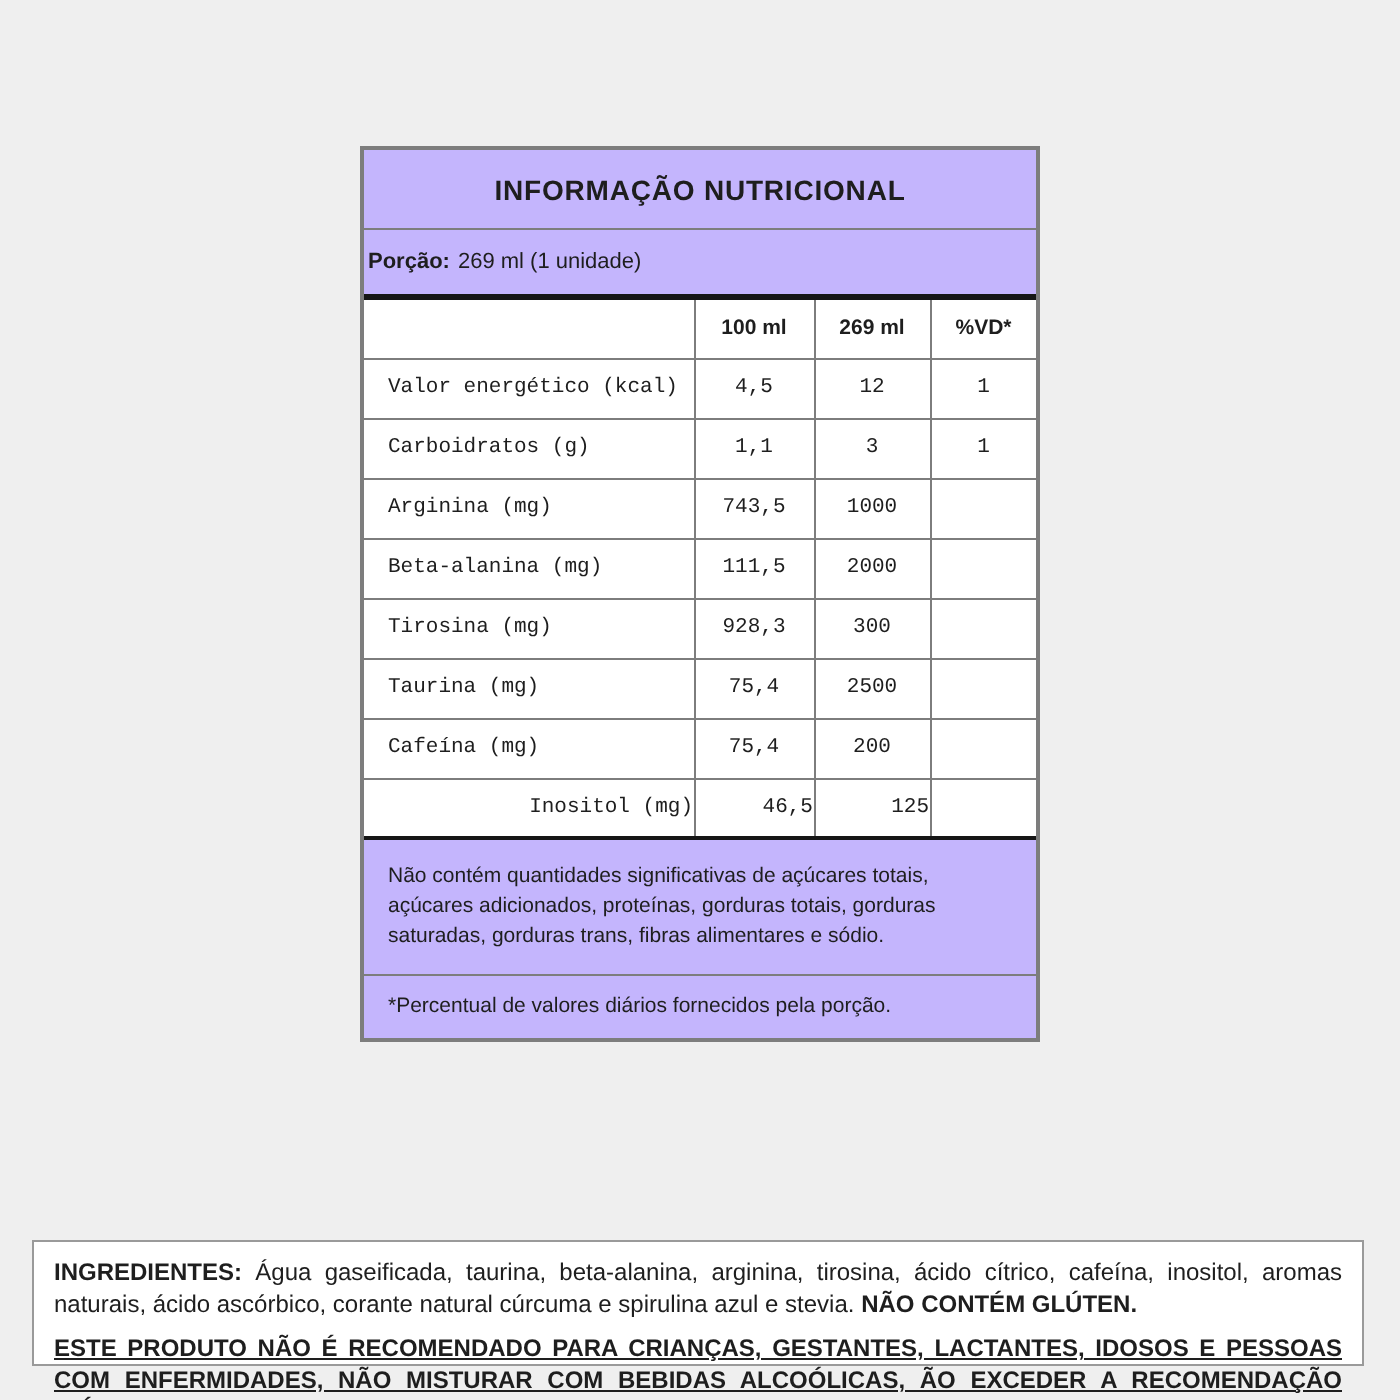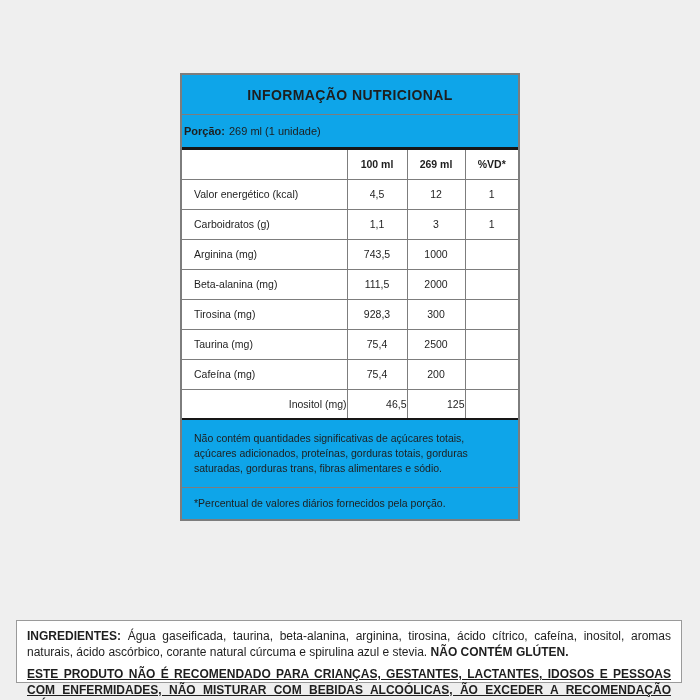--- a/index.html
+++ b/index.html
@@ -13,21 +13,21 @@
     overflow: hidden;
   }
 
   
   .nutrition {
     position: absolute;
     left: 180px;
     top: 73px;
     width: 340px;
     box-sizing: border-box;
-    background: #0ea5e9;
+    background: #c4b5fd;
     border: 2px solid #7d7d7d;
   }
   .title-row {
     height: 39px;
     display: flex;
     align-items: center;
     justify-content: center;
     border-bottom: 1px solid #7d7d7d;
     font-weight: bold;
     font-size: 14px;
@@ -50,21 +50,21 @@
   }
   table.values th, table.values td {
     border: 1px solid #7d7d7d;
     font-size: 10.5px;
     padding: 0;
     box-sizing: border-box;
     vertical-align: middle;
     background: #fff;
   }
   table.values th { height: 29px; font-weight: bold; text-align: center; }
-  table.values td { height: 30px; text-align: center; }
+  table.values td { height: 30px; text-align: center; font-family: Liberation Mono, monospace; }
   table.values td.lbl { text-align: left; padding-left: 12px; }
   table.values th:first-child, table.values td:first-child { border-left: none; }
   table.values th:last-child, table.values td:last-child { border-right: none; }
   table.values tr:first-child th { border-top: none; }
   table.values tr.last td { border-bottom: 2px solid #161616; text-align: right; }
 
   .note-box {
     padding: 11px 12px 10px 12px;
     font-size: 10.5px;
     line-height: 1.45;

